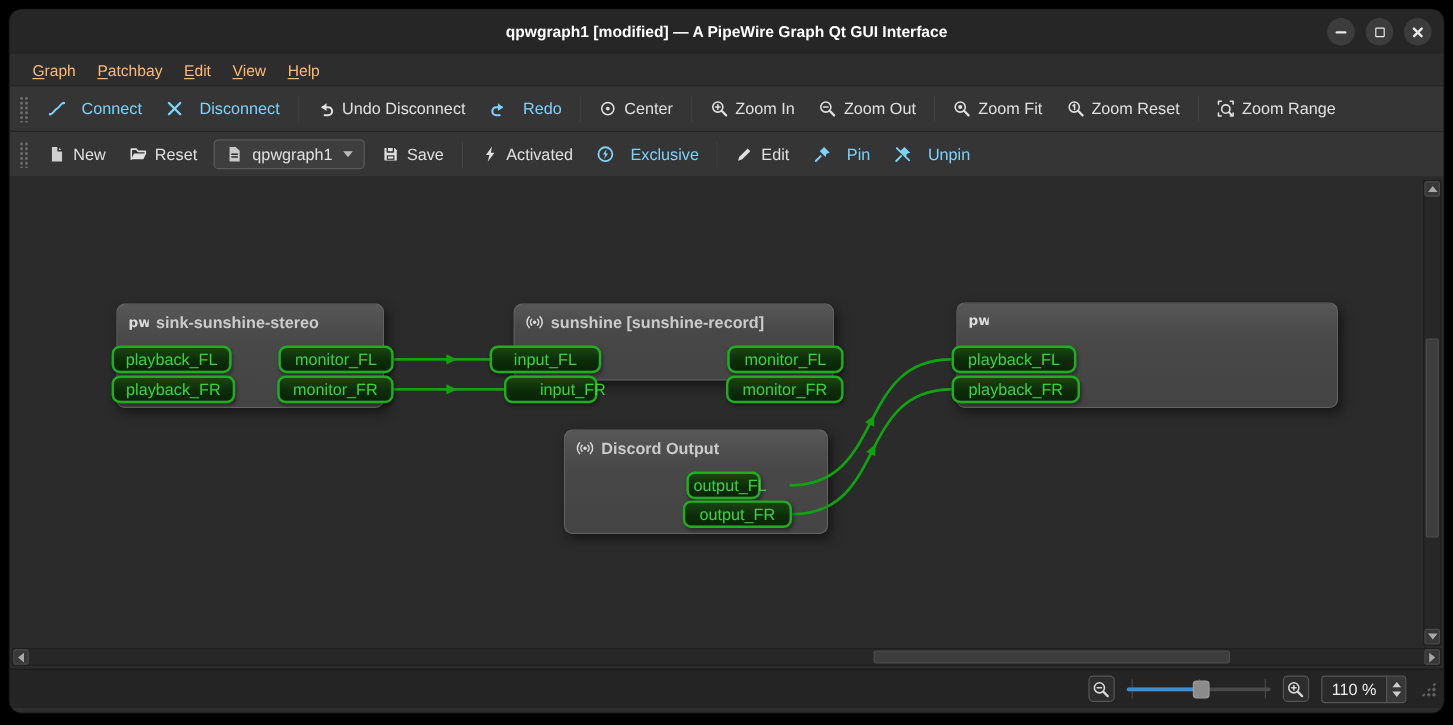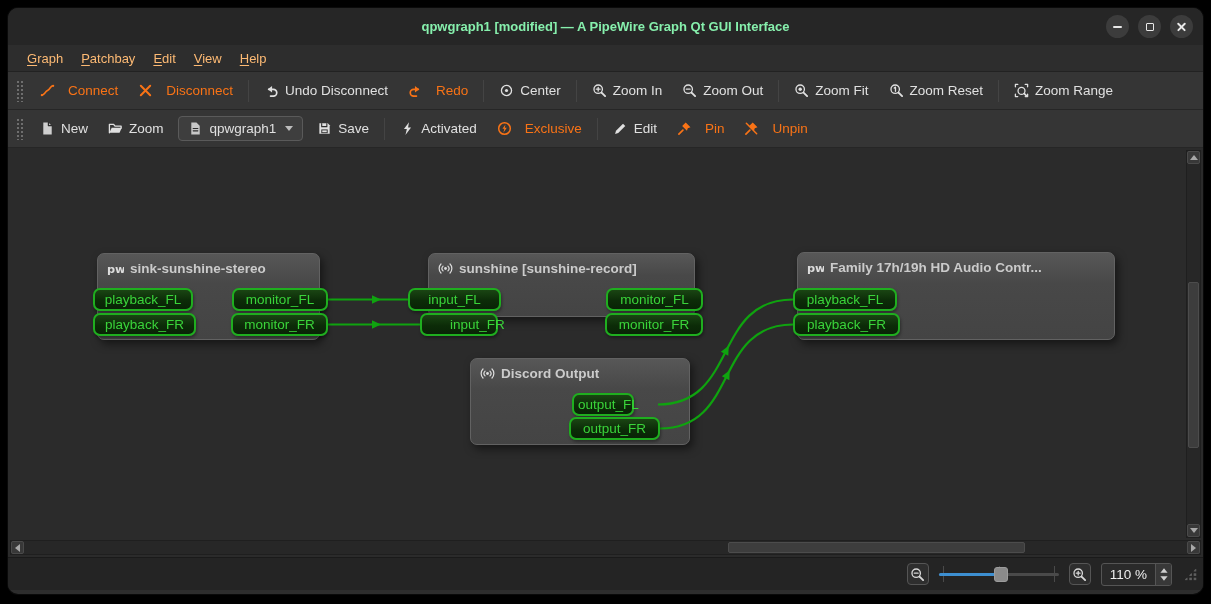--- a/index.html
+++ b/index.html
@@ -13,21 +13,21 @@
   *{margin:0;padding:0;box-sizing:border-box;}
   html,body{width:1211px;height:604px;background:#000;overflow:hidden;
     font-family:"Liberation Sans","DejaVu Sans",sans-serif;
     -webkit-font-smoothing:antialiased;}
   .window{position:absolute;left:8px;top:8px;width:1195px;height:586px;
     border-radius:10px;overflow:hidden;background:#2d2d2d;
     box-shadow:0 0 0 1px #0a0a0a;}
   
   .titlebar{height:37px;background:#262626;display:flex;align-items:center;
     justify-content:center;position:relative;}
-  .titlebar .title{color:#86efac;font-size:13px;font-weight:bold;}
+  .titlebar .title{color:#ffffff;font-size:13px;font-weight:bold;}
   .win-controls{position:absolute;right:10px;top:7px;display:flex;gap:9px;}
   .win-btn{width:23px;height:23px;border-radius:50%;background:#3c3c3c;
     display:flex;align-items:center;justify-content:center;position:relative;}
   .glyph-min{width:9px;height:2px;background:#e8e8e8;border-radius:1px;}
   .glyph-max{width:8px;height:8px;border:1.5px solid #e8e8e8;border-radius:1px;}
   .glyph-close{width:11px;height:11px;position:relative;}
   .glyph-close::before,.glyph-close::after{content:"";position:absolute;left:0;top:4.5px;
     width:11px;height:1.8px;background:#e8e8e8;border-radius:1px;}
   .glyph-close::before{transform:rotate(45deg);}
   .glyph-close::after{transform:rotate(-45deg);}
@@ -37,21 +37,21 @@
   .menu-item{color:#fdba74;font-size:13px;padding:4px 9px;display:inline-block;}
   .menu-item .mn{text-decoration:underline;text-underline-offset:2px;}
   
   .toolbar{height:38px;background:#353535;display:flex;align-items:center;
     padding:0 6px;border-bottom:1px solid #262626;}
   .tb-handle{width:8px;height:22px;margin:0 6px 0 2px;
     background-image:radial-gradient(#6e6e6e 1px,transparent 1.3px);
     background-size:4px 4px;}
   .tb-item{display:flex;align-items:center;gap:6px;color:#e0e0e0;font-size:13.5px;
     padding:5px 10px;white-space:nowrap;border-radius:3px;}
-  .tb-item.disabled{color:#f97316;gap:13px;}
+  .tb-item.disabled{color:#7dd3fc;gap:13px;}
   .tb-sep{width:1px;height:22px;background:#252525;border-right:1px solid #444;
     margin:0 5px;}
   .icon{display:inline-flex;align-items:center;justify-content:center;line-height:0;}
   .icon svg{display:block;}
   .tb-dropdown{display:flex;align-items:center;gap:7px;color:#e0e0e0;font-size:13.5px;
     background:#3e3e3e;border:1px solid #5a5a5a;border-radius:4px;
     padding:4px 9px;margin:0 4px;}
   .dd-arrow{width:0;height:0;border-left:4px solid transparent;
     border-right:4px solid transparent;border-top:5px solid #bdbdbd;margin-left:2px;}
   
@@ -257,21 +257,21 @@
         </span>
         <span>New</span>
       </span>
       <span class="tb-item">
         <span class="icon">
           <svg viewBox="0 0 16 16" width="15" height="15" fill="none" stroke="currentColor" stroke-width="1.4" stroke-linecap="round" stroke-linejoin="round">
             <path d="M1.5 12.5 v-9 h4.5 l1.5 2 h6.5 v2"></path>
             <path d="M1.5 12.5 l2.4-5.2 h10.8 l-2.4 5.2 z" fill="currentColor" stroke="none"></path>
           </svg>
         </span>
-        <span>Zoom</span>
+        <span>Reset</span>
       </span>
       <span class="tb-dropdown">
         <span class="icon">
           <svg viewBox="0 0 16 16" width="15" height="15" fill="none" stroke="currentColor" stroke-width="1.4" stroke-linecap="round" stroke-linejoin="round">
             <path d="M3.5 1.5 h5.5 l3.5 3.5 v9.5 h-9 z" fill="currentColor" stroke="none" opacity=".85"></path>
             <path d="M5.5 8 h5 M5.5 10.5 h5" stroke="#2d2d2d" stroke-width="1.2"></path>
           </svg>
         </span>
         <span>qpwgraph1</span>
         <span class="dd-arrow"></span>
@@ -367,21 +367,20 @@
         <div class="port" style="left: 412px; top: 165px; width: 78px; padding-left: 28px;">input_FR</div>
         <div class="port" style="left: 598px; top: 140px; width: 97px;">monitor_FL</div>
         <div class="port" style="left: 597px; top: 165px; width: 98px;">monitor_FR</div>
         <div class="node" style="left: 789px; top: 104px; width: 318px; height: 88px;">
           <div class="node-header">
             <span class="icon">
               <svg viewBox="0 0 18 14" width="17" height="14">
                 <text x="0" y="11" font-size="12" font-weight="bold" fill="currentColor" font-family="DejaVu Sans, sans-serif">pw</text>
               </svg>
             </span>
-            <span>Family 17h/19h HD Audio Contr...</span>
           </div>
         </div>
         <div class="port" style="left: 785px; top: 140px; width: 104px;">playback_FL</div>
         <div class="port" style="left: 785px; top: 165px; width: 107px;">playback_FR</div>
         <div class="node" style="left: 462px; top: 210px; width: 220px; height: 87px;">
           <div class="node-header">
             <span class="icon">
               <svg viewBox="0 0 16 16" width="15" height="15" fill="none" stroke="currentColor" stroke-width="1.3" stroke-linecap="round" stroke-linejoin="round">
                 <circle cx="8" cy="8" r="1.5" fill="currentColor" stroke="none"></circle>
                 <path d="M5.4 5.4 a3.7 3.7 0 0 0 0 5.2 M10.6 5.4 a3.7 3.7 0 0 1 0 5.2"></path>

